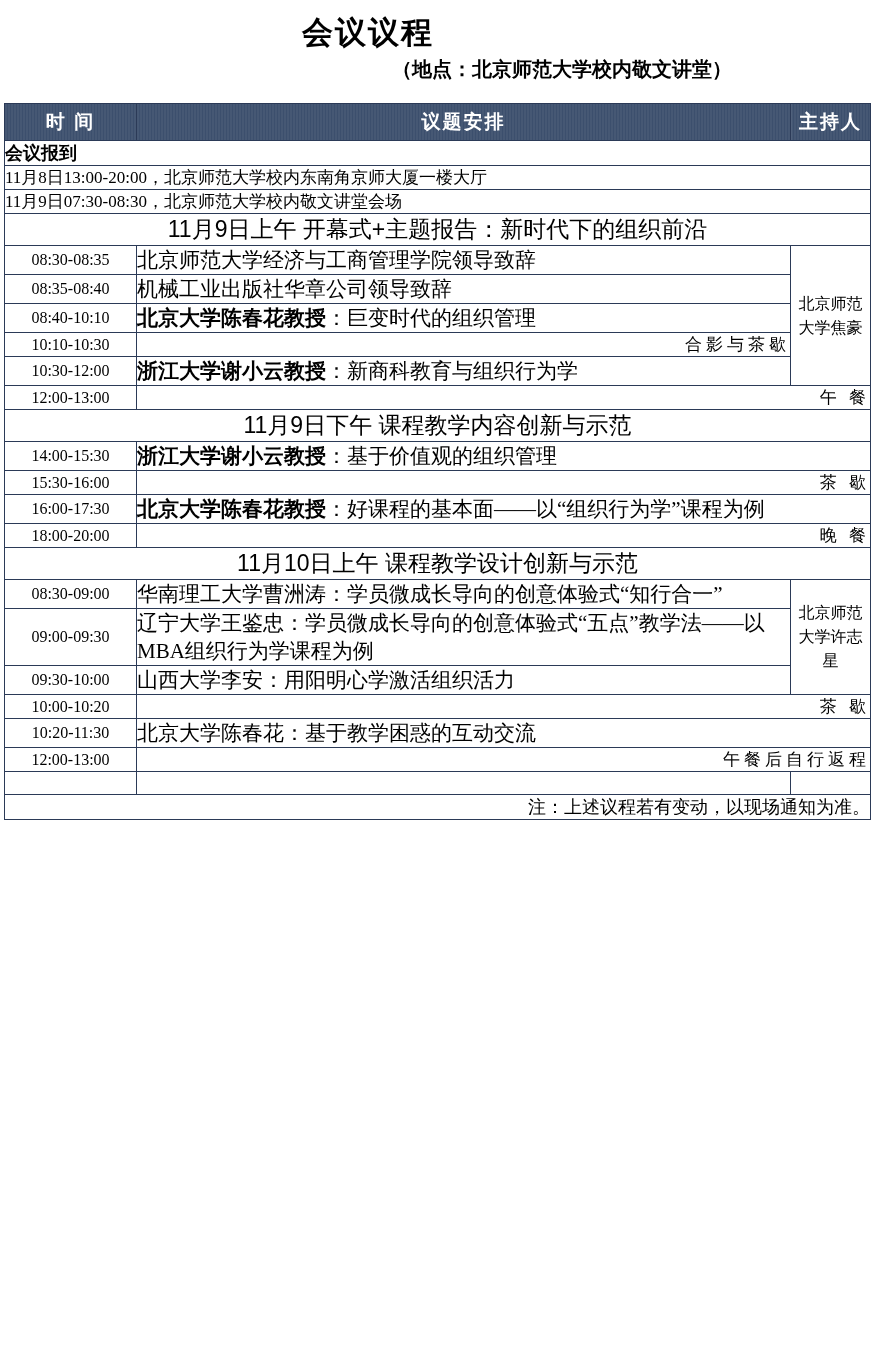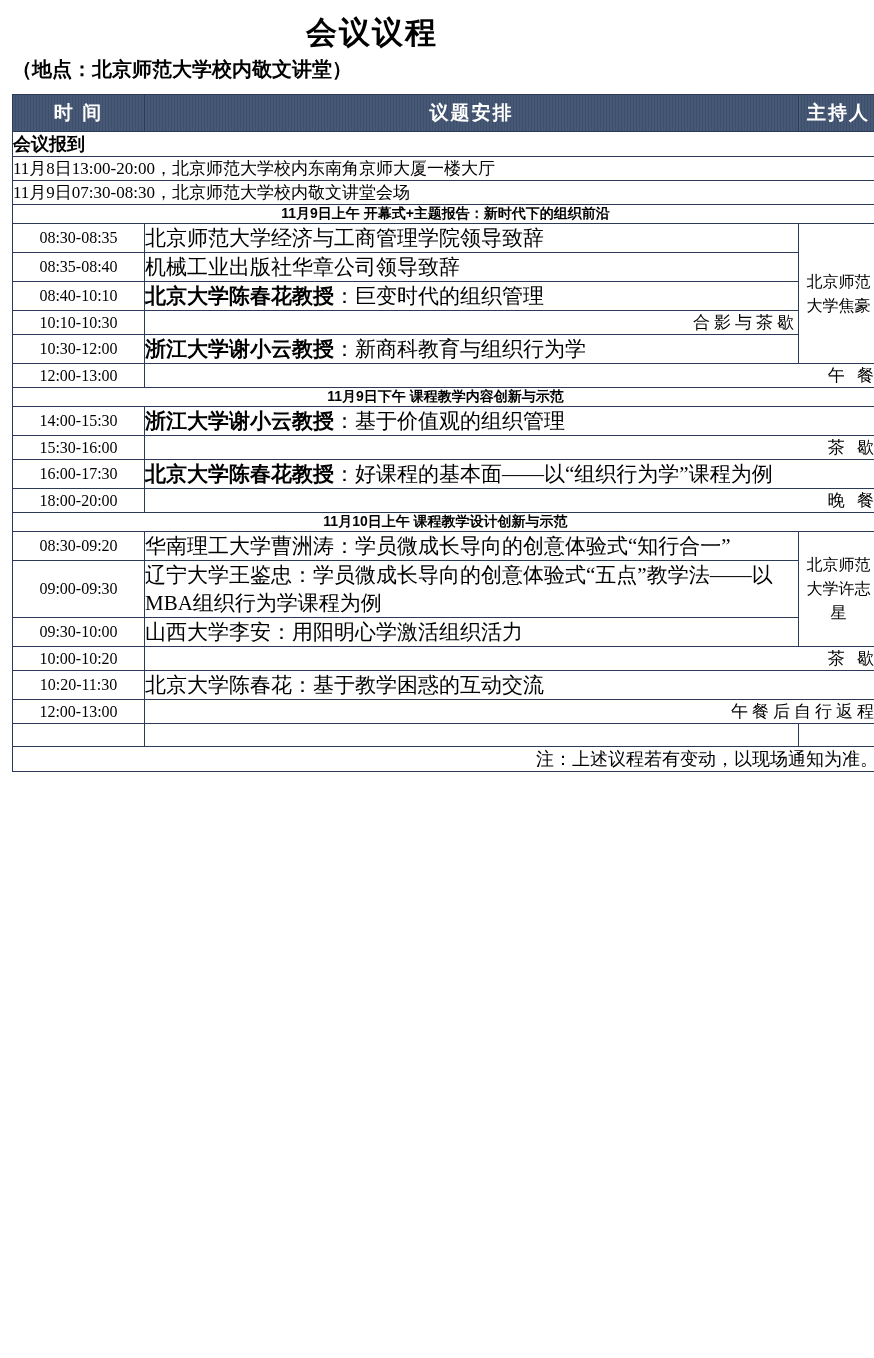--- a/index.html
+++ b/index.html
@@ -10,36 +10,36 @@
   body {
     width: 874px;
     min-height: 1358px;
     font-family: "Liberation Serif", "DejaVu Serif", serif;
     color: #000000;
   }
   .page {
     width: 736px;
     min-height: 1358px;
     box-sizing: border-box;
-    padding: 6px 4px 0 12px;
+    padding: 6px 4px 0 4px;
     background: #ffffff;
   }
   .doc-title {
     text-align: center;
     font-size: 31px;
     font-weight: bold;
     letter-spacing: 2px;
     margin: 6px 0 2px 0;
     font-family: "Liberation Sans", "DejaVu Sans", sans-serif;
   }
   .doc-subtitle {
-    text-align: left;
+    text-align: right;
     font-size: 20px;
     font-weight: bold;
-    margin: 0 0 11px 0;
+    margin: 0 0 20px 0;
     font-family: "Liberation Sans", "DejaVu Sans", sans-serif;
   }
   table.agenda {
     width: 866px;
     border-collapse: collapse;
     table-layout: fixed;
     margin: 8px auto;
     font-size: 17px;
   }
   table.agenda td, table.agenda th {
@@ -78,22 +78,22 @@
     padding: 6px 10px;
   }
   .topic-center {
     text-align: right;
     font-size: 17px;
     letter-spacing: 4px;
     padding: 6px 10px;
   }
   .section-row td {
     text-align: center;
-    font-weight: bold;
-    font-size: 14px;
+    font-weight: normal;
+    font-size: 23px;
     padding: 9px 6px;
     font-family: "Liberation Sans", "DejaVu Sans", sans-serif;
   }
   .checkin-row td {
     font-weight: bold;
     font-size: 18px;
     padding: 7px 10px;
     text-align: left;
     font-family: Liberation Serif, serif;
   }
@@ -205,21 +205,21 @@
       <tr>
         <td class="time-cell">18:00-20:00</td>
         <td class="topic-center" colspan="2"><span>晚  餐</span></td>
       </tr>
 
       <tr class="section-row">
         <td colspan="3">11月10日上午   课程教学设计创新与示范</td>
       </tr>
 
       <tr>
-        <td class="time-cell">08:30-09:20</td>
+        <td class="time-cell">08:30-09:00</td>
         <td class="topic-cell"><span>华南理工大学曹洲涛：学员微成长导向的创意体验式“知行合一”</span></td>
         <td class="host-cell" rowspan="3">北京师范大学许志星</td>
       </tr>
       <tr>
         <td class="time-cell">09:00-09:30</td>
         <td class="topic-cell"><span>辽宁大学王鉴忠：学员微成长导向的创意体验式“五点”教学法——以MBA组织行为学课程为例</span></td>
       </tr>
       <tr>
         <td class="time-cell">09:30-10:00</td>
         <td class="topic-cell"><span>山西大学李安：用阳明心学激活组织活力</span></td>

